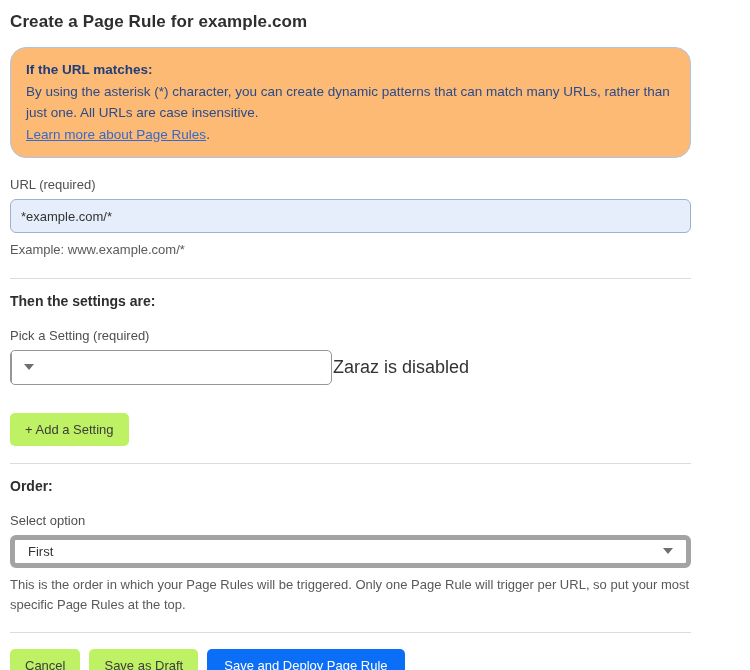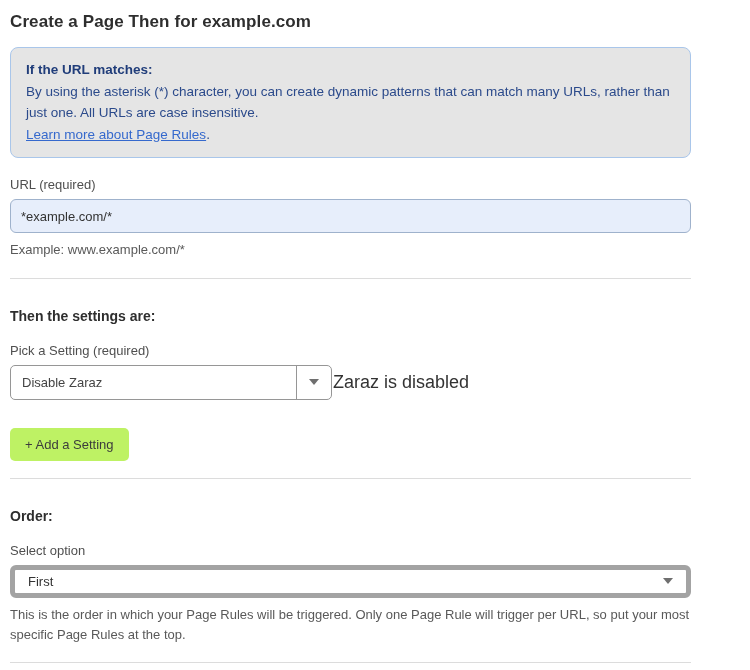--- a/index.html
+++ b/index.html
@@ -21,23 +21,23 @@
     font-size: 17px;
     font-weight: bold;
     color: #2e2e2e;
     letter-spacing: .1px;
     margin-top: 2px;
   }
 
   
   .info-box {
     margin-top: 15px;
-    background: #e5e5e5;
+    background: #fdba74;
     border: 1px solid #a9c6ea;
-    border-radius: 8px;
+    border-radius: 16px;
     padding: 11px 15px 12px 15px;
     font-size: 13.5px;
     line-height: 1.6;
     color: #2b4a8b;
   }
   .info-box .info-heading {
     font-weight: bold;
     color: #203d7a;
     font-size: 13.5px;
   }
@@ -78,21 +78,21 @@
   .divider {
     border: none;
     border-top: 1px solid #dcdcdc;
     margin-top: 17px;
   }
 
   .section-heading {
     font-size: 14px;
     font-weight: bold;
     color: #2e2e2e;
-    margin-top: 29px;
+    margin-top: 14px;
   }
 
   
   .setting-row {
     display: flex;
     align-items: center;
     margin-top: 7px;
   }
   .setting-select {
     display: flex;
@@ -178,40 +178,39 @@
     gap: 9px;
     margin-top: 16px;
   }
 </style>
 </head>
 <body>
 
 <div class="page">
   <div class="content">
 
-    <h1 class="page-title">Create a Page Then for example.com</h1>
+    <h1 class="page-title">Create a Page Rule for example.com</h1>
 
     <div class="info-box">
       <div class="info-heading">If the URL matches:</div>
       <div>By using the asterisk (*) character, you can create dynamic patterns that can match many URLs, rather than just one. All URLs are case insensitive.</div>
       <div><a class="info-link">Learn more about Page Rules</a><span>.</span></div>
     </div>
 
     <div class="field-label">URL (required)</div>
     <input type="text" class="url-input" value="*example.com/*" style="">
     <div class="hint-text">Example: www.example.com/*</div>
 
     <hr class="divider">
 
     <div class="section-heading">Then the settings are:</div>
 
     <div class="field-label">Pick a Setting (required)</div>
     <div class="setting-row">
       <div class="setting-select">
-        <div class="select-value">Disable Zaraz</div>
         <div class="select-arrow-seg">
           <span class="tri-down"></span>
         </div>
       </div>
       <div class="setting-status">Zaraz is disabled</div>
     </div>
 
     <button class="btn btn-gray btn-add">+ Add a Setting</button>
 
     <hr class="divider">

